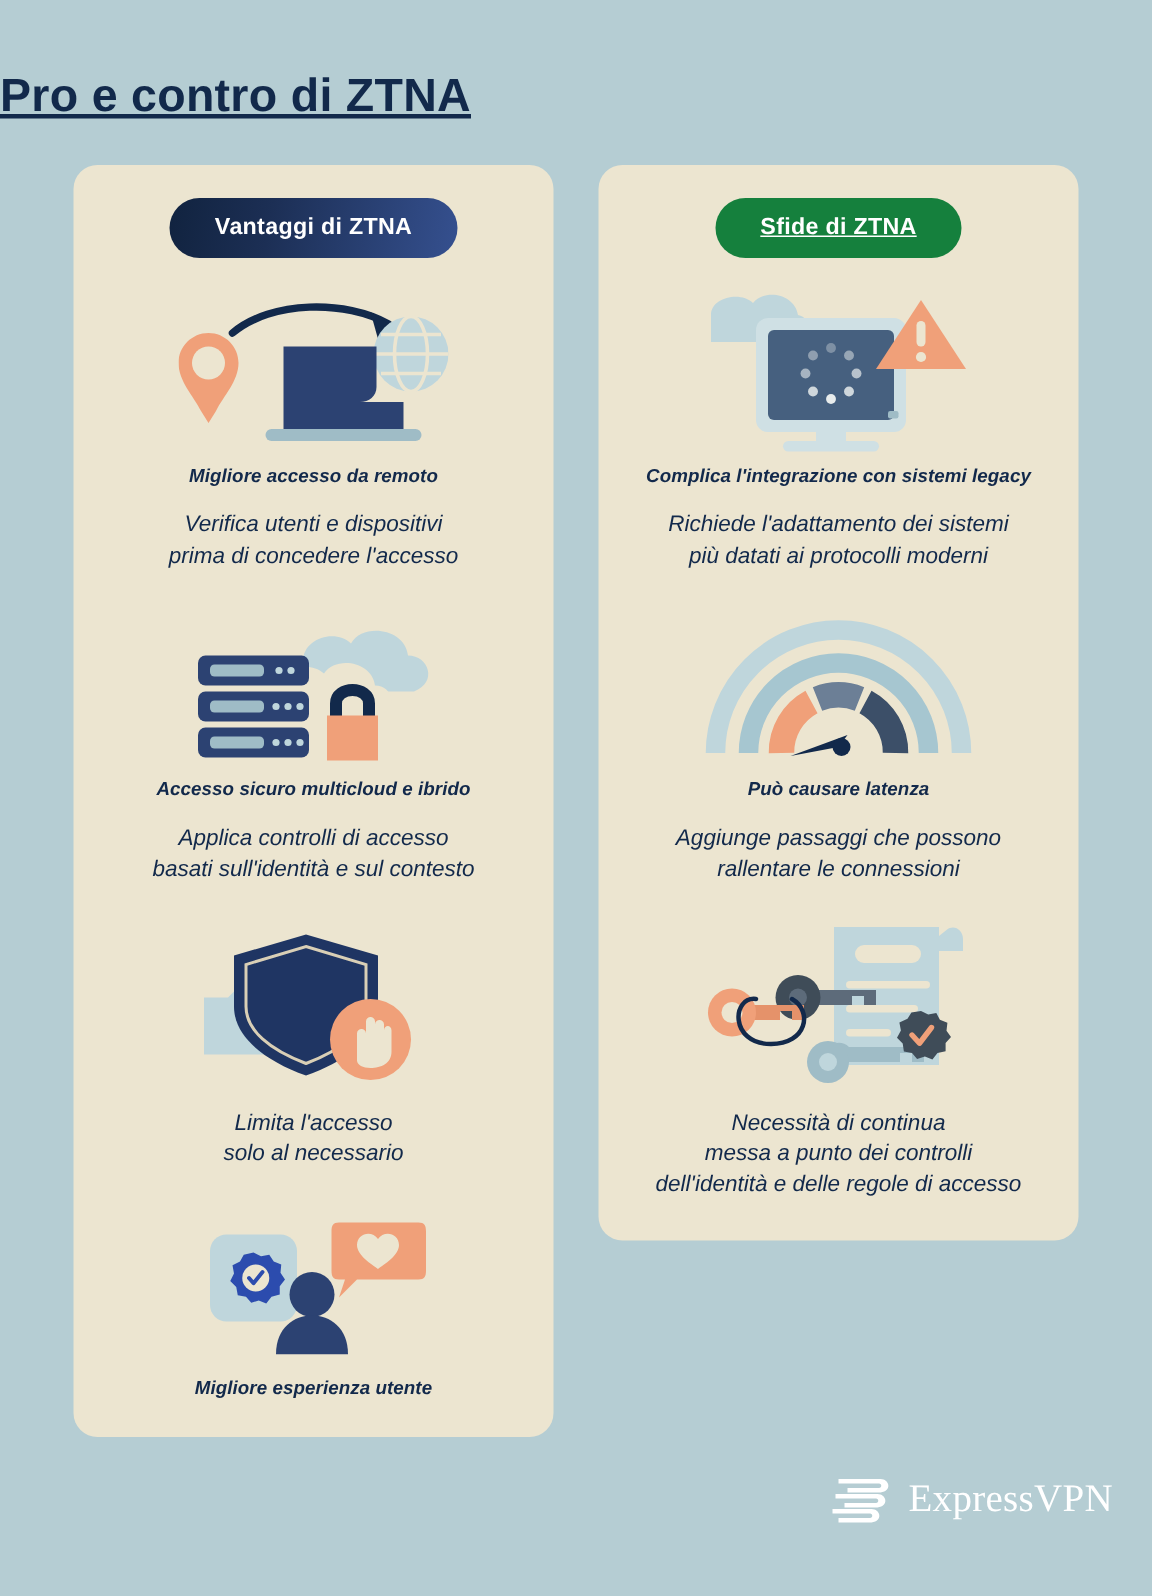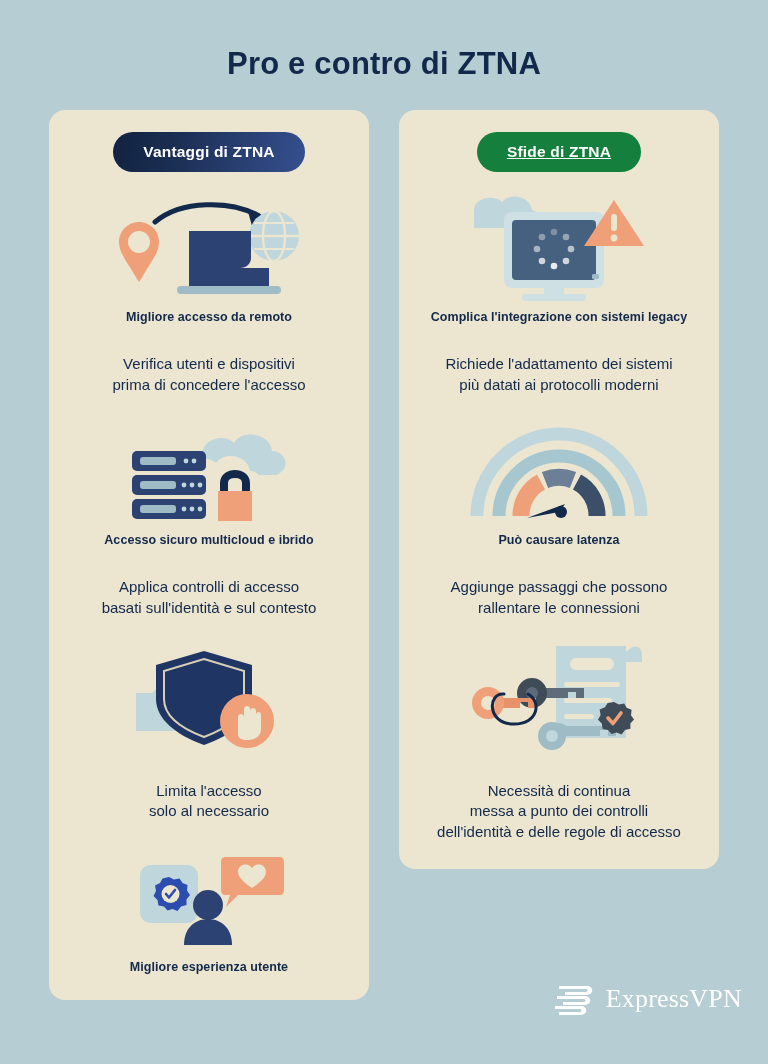--- a/index.html
+++ b/index.html
@@ -7,26 +7,27 @@
   body {
     width: 768px;
     height: 1064px;
     background: #b5cdd3;
     font-family: "Liberation Sans", sans-serif;
     overflow: hidden;
     position: relative;
   }
 
   .page-title {
-    text-align: center;
+    text-align: left;
     color: #12294b;
     font-size: 31px;
     font-weight: bold;
     letter-spacing: 0.2px;
     padding-top: 46px;
+    text-decoration: underline;
   }
 
   .columns {
     position: absolute;
     top: 110px;
     left: 0;
     width: 768px;
     display: flex;
     justify-content: center;
     gap: 30px;
@@ -59,20 +60,21 @@
   .pill-cons {
     background: #15803d;
     text-decoration: underline;
   }
 
   .block {
     width: 100%;
     display: flex;
     flex-direction: column;
     align-items: center;
+    font-style: italic;
   }
 
   .icon-wrap {
     height: 108px;
     display: flex;
     align-items: center;
     justify-content: center;
     margin-top: 24px;
   }
 
@@ -83,21 +85,21 @@
     text-align: center;
     margin-top: 6px;
     letter-spacing: 0.05px;
   }
 
   .desc {
     color: #12294b;
     font-size: 15px;
     text-align: center;
     line-height: 1.38;
-    margin-top: 30px;
+    margin-top: 16px;
     white-space: pre-line;
   }
 
   .logo {
     position: absolute;
     right: 26px;
     bottom: 48px;
     display: flex;
     align-items: center;
     gap: 9px;

